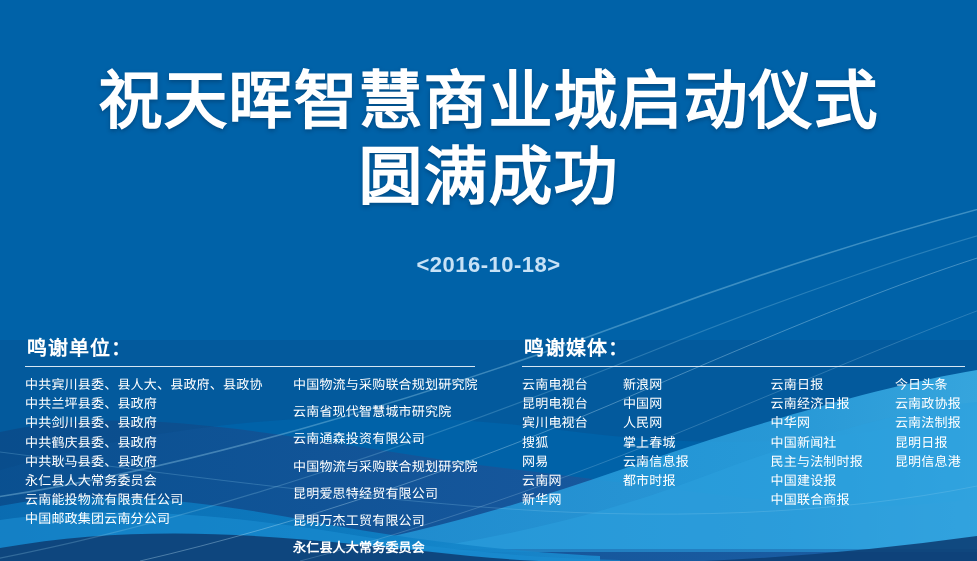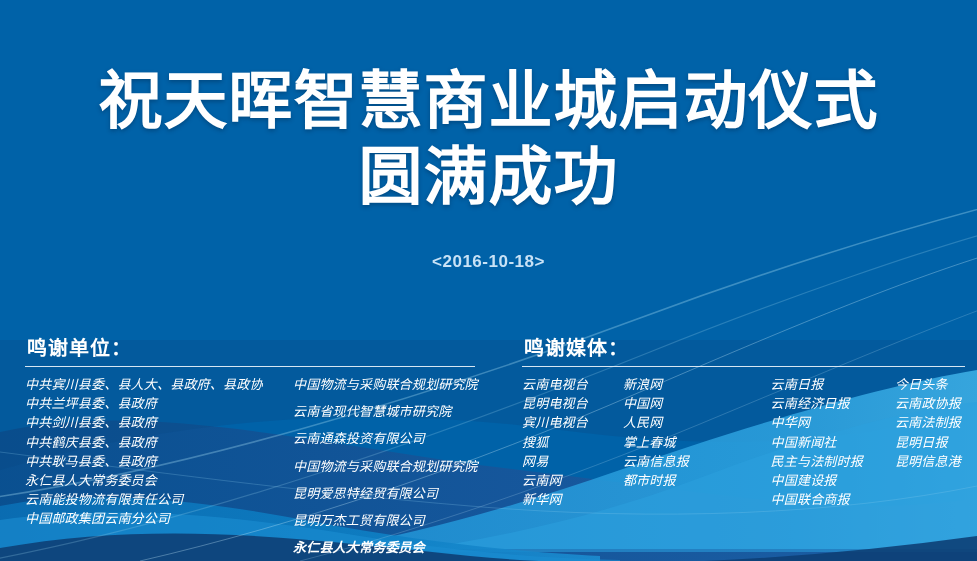--- a/index.html
+++ b/index.html
@@ -48,21 +48,21 @@
   .headline .line2 {
     margin-top: -2px;
   }
   .date {
     position: absolute;
     top: 252px;
     left: 0;
     width: 977px;
     text-align: center;
     color: #c8e2f6;
-    font-size: 17px;
+    font-size: 22px;
     font-weight: bold;
     letter-spacing: 0.5px;
     z-index: 5;
   }
 
   
   .sections {
     position: absolute;
     top: 336px;
     left: 0;
@@ -111,21 +111,20 @@
   .section-media .col-m2 { width: 115px; }
   .section-media .col-m3 { width: 138px; margin-left: 44px; }
   .section-media .col-m4 { width: 80px; }
 
   .entry {
     color: #ffffff;
     font-size: 13px;
     line-height: 19.2px;
     white-space: nowrap;
     letter-spacing: 0.2px;
-    font-style: italic;
   }
   .entry.bold {
     font-weight: bold;
   }
 </style>
 </head>
 <body>
 
 <div class="poster">
 

